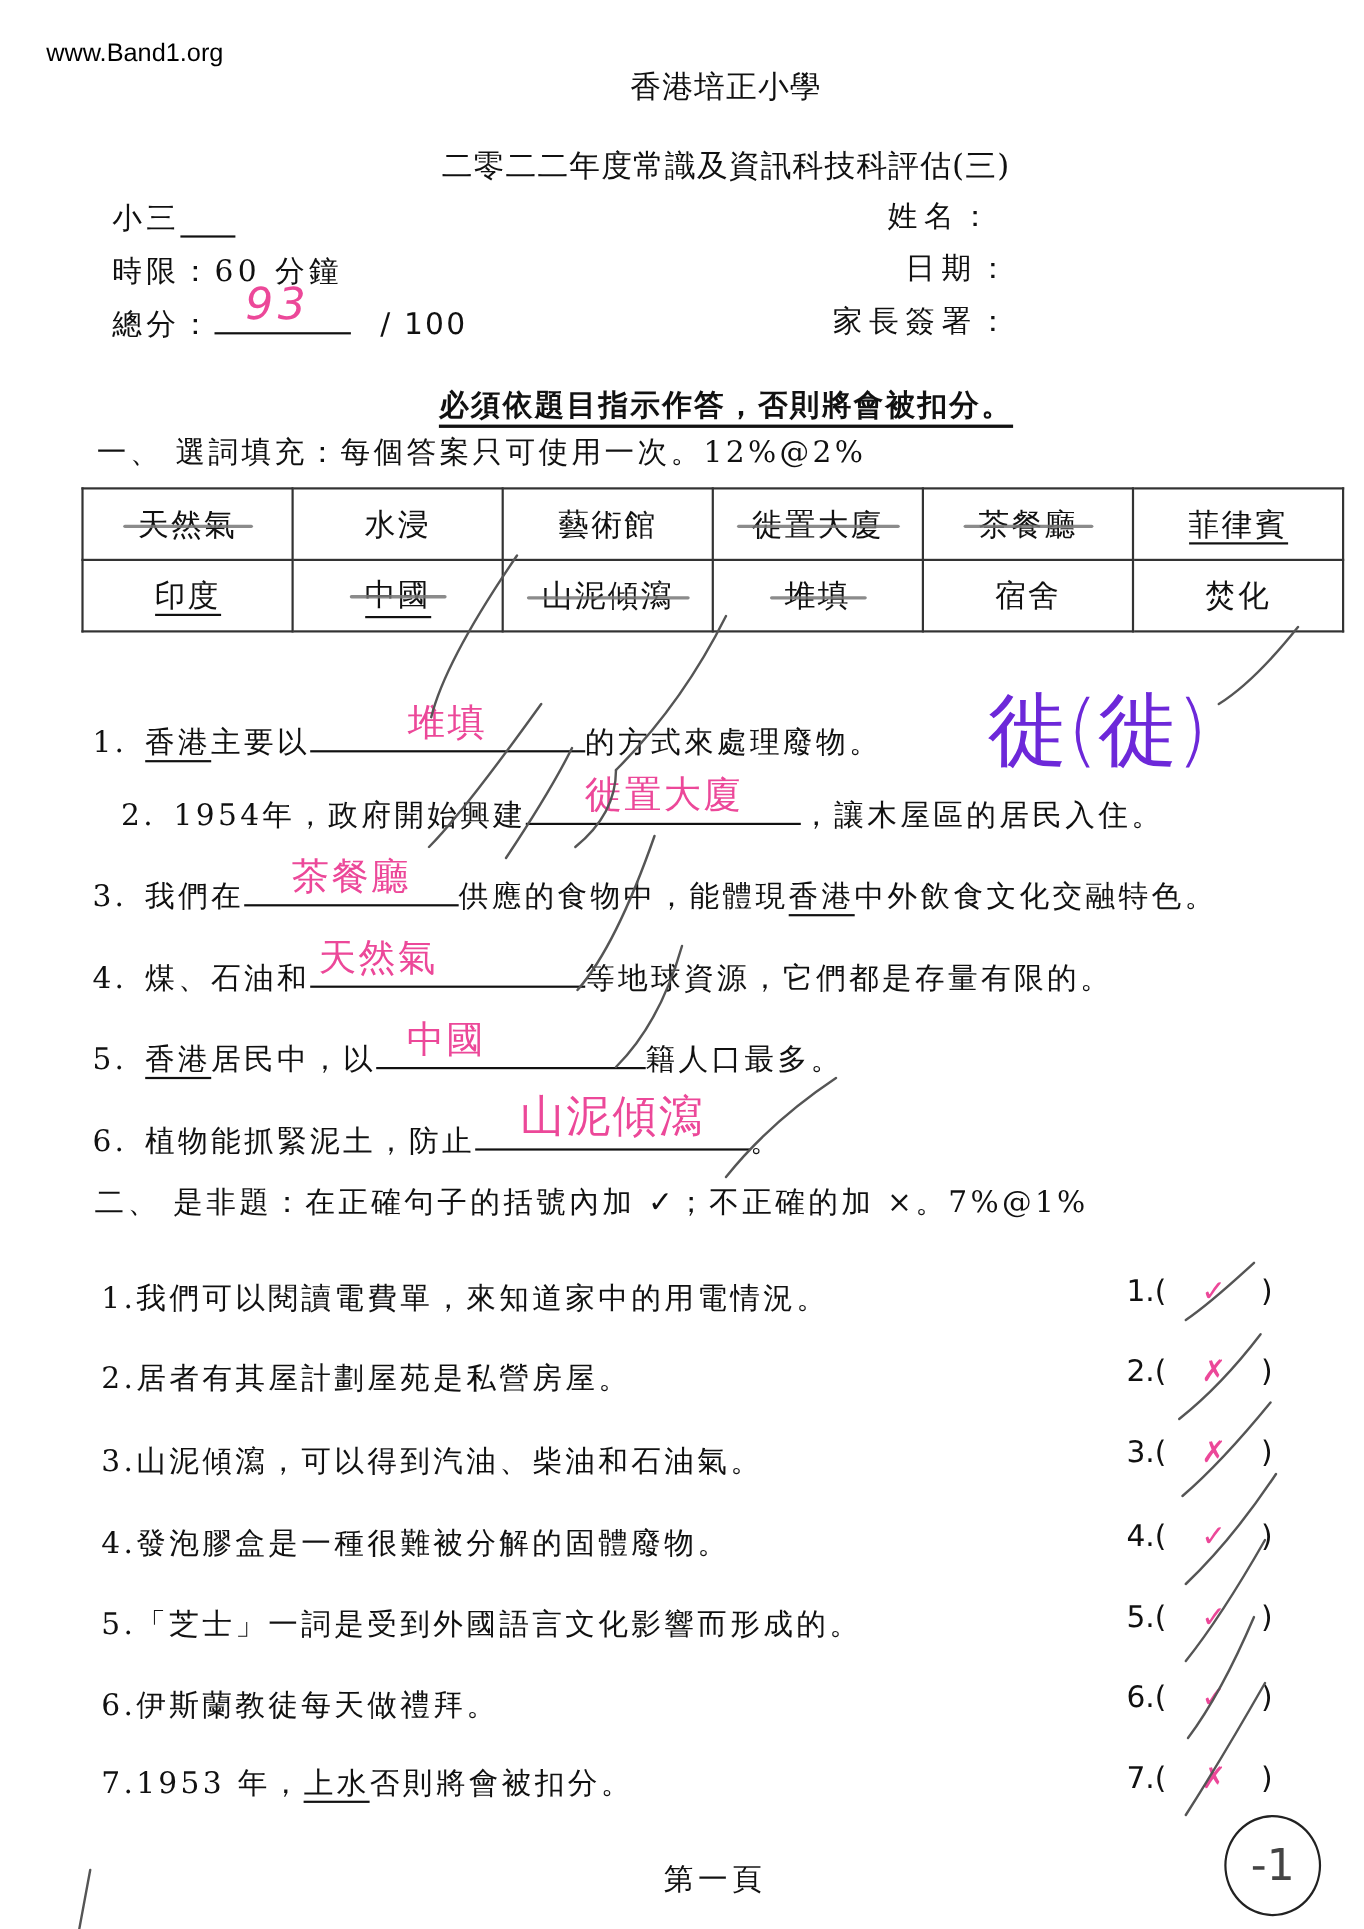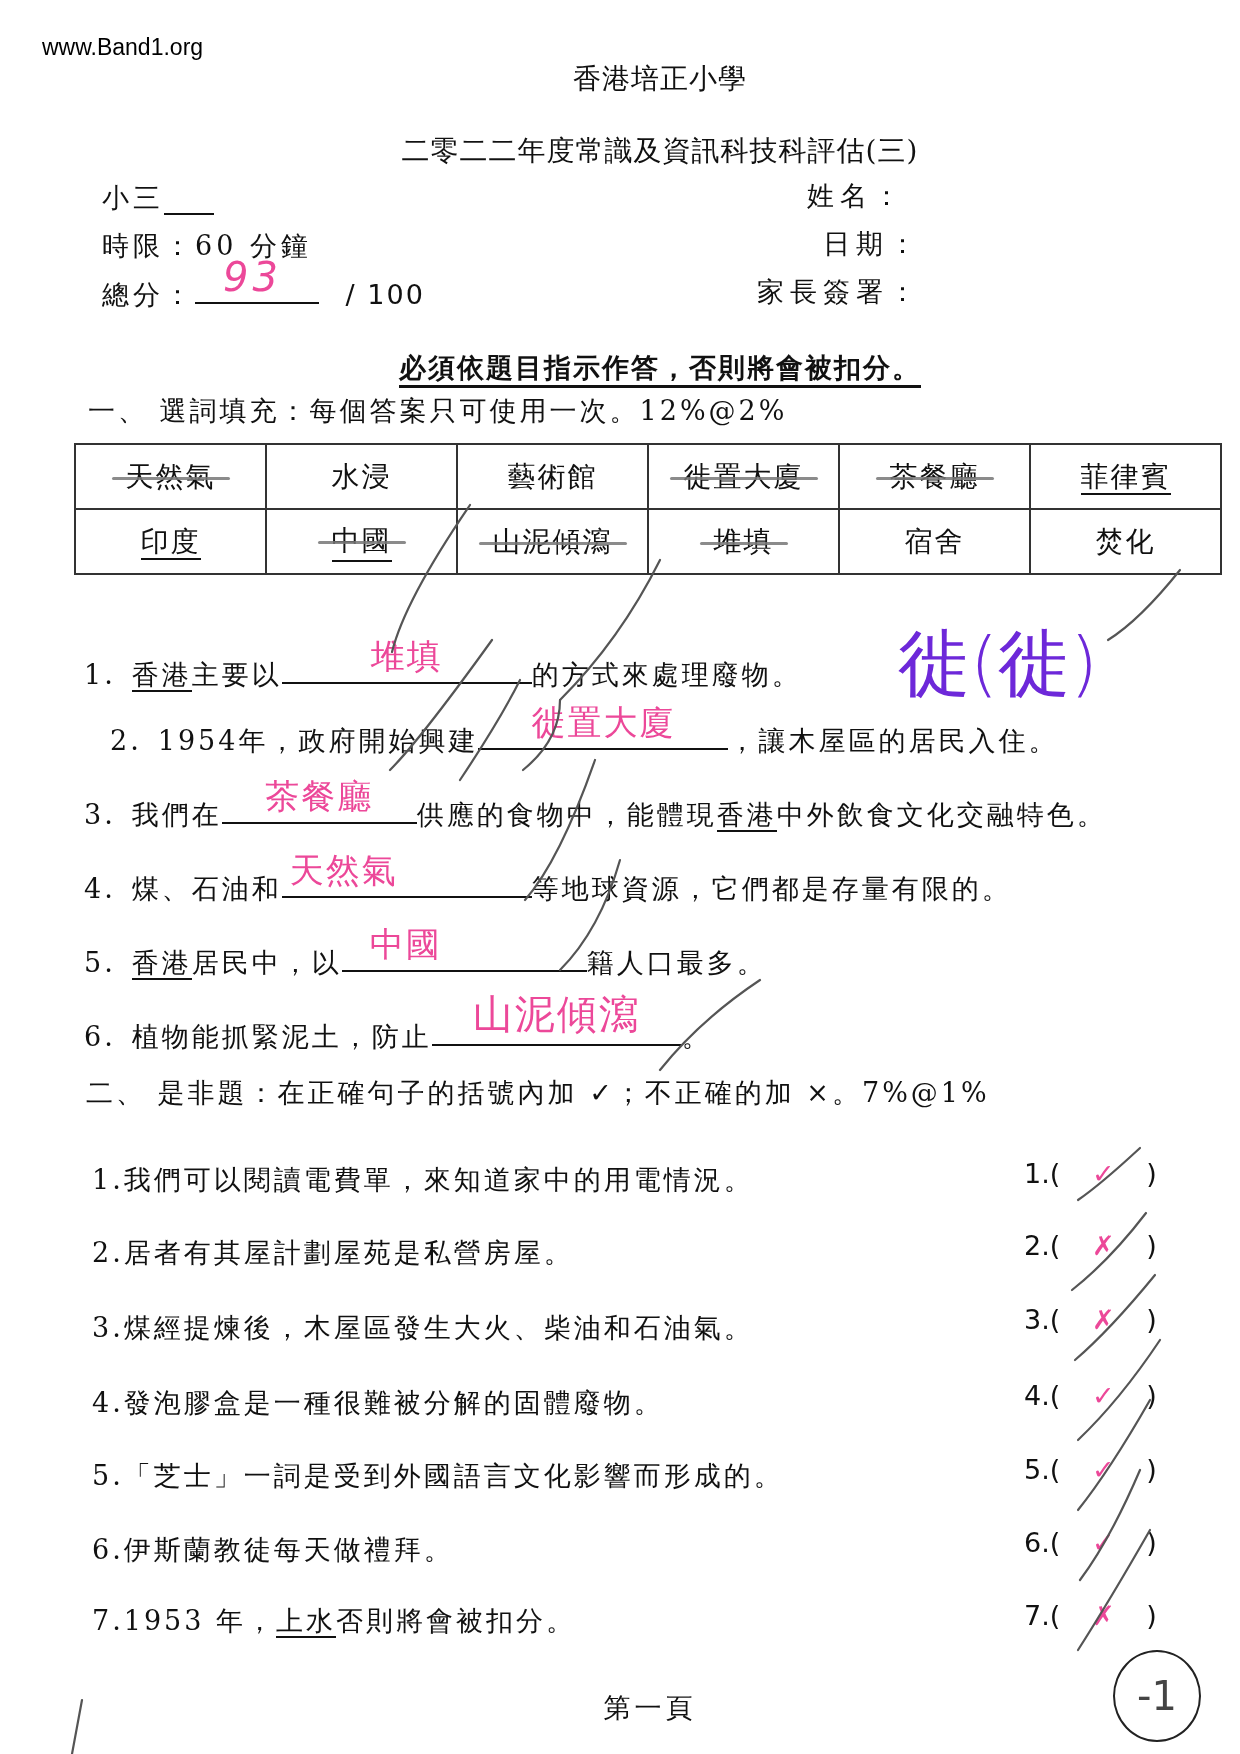--- a/index.html
+++ b/index.html
@@ -103,21 +103,21 @@
 </div>
 
 <div class="abs q" style="left:84px; top:1010px;">
   <span class="num">6.</span><span>植物能抓緊泥土，防止</span><span class="ans-blank" style="width:250px;"><span class="hand" style="font-size:40px;">山泥傾瀉</span></span><span>。</span>
 </div>
 
 <div class="abs sec" style="left:86px; top:1075px;">二、 是非題：在正確句子的括號內加 ✓；不正確的加 ×。7%@1%</div>
 
 <div class="abs q" style="left:92px; top:1162px;"><span>1.</span><span>我們可以閱讀電費單，來知道家中的用電情況。</span></div>
 <div class="abs q" style="left:92px; top:1235px;"><span>2.</span><span>居者有其屋計劃屋苑是私營房屋。</span></div>
-<div class="abs q" style="left:92px; top:1310px;"><span>3.</span><span>煤經提煉後，木屋區發生大火、柴油和石油氣。</span></div>
+<div class="abs q" style="left:92px; top:1310px;"><span>3.</span><span>山泥傾瀉，可以得到汽油、柴油和石油氣。</span></div>
 <div class="abs q" style="left:92px; top:1385px;"><span>4.</span><span>發泡膠盒是一種很難被分解的固體廢物。</span></div>
 <div class="abs q" style="left:92px; top:1458px;"><span>5.</span><span>「芝士」一詞是受到外國語言文化影響而形成的。</span></div>
 <div class="abs q" style="left:92px; top:1532px;"><span>6.</span><span>伊斯蘭教徒每天做禮拜。</span></div>
 <div class="abs q" style="left:92px; top:1603px;"><span>7.</span><span>1953 年，</span><span class="uline">上水</span><span>否則將會被扣分。</span></div>
 
 <div class="abs tf-ans" style="left:1024px; top:1158px;"><span>1.(</span><span style="display:inline-block;width:86px;text-align:center;" class="hand">✓</span><span>)</span></div>
 <div class="abs tf-ans" style="left:1024px; top:1230px;"><span>2.(</span><span style="display:inline-block;width:86px;text-align:center;" class="hand">✗</span><span>)</span></div>
 <div class="abs tf-ans" style="left:1024px; top:1304px;"><span>3.(</span><span style="display:inline-block;width:86px;text-align:center;" class="hand">✗</span><span>)</span></div>
 <div class="abs tf-ans" style="left:1024px; top:1380px;"><span>4.(</span><span style="display:inline-block;width:86px;text-align:center;" class="hand">✓</span><span>)</span></div>
 <div class="abs tf-ans" style="left:1024px; top:1454px;"><span>5.(</span><span style="display:inline-block;width:86px;text-align:center;" class="hand">✓</span><span>)</span></div>

